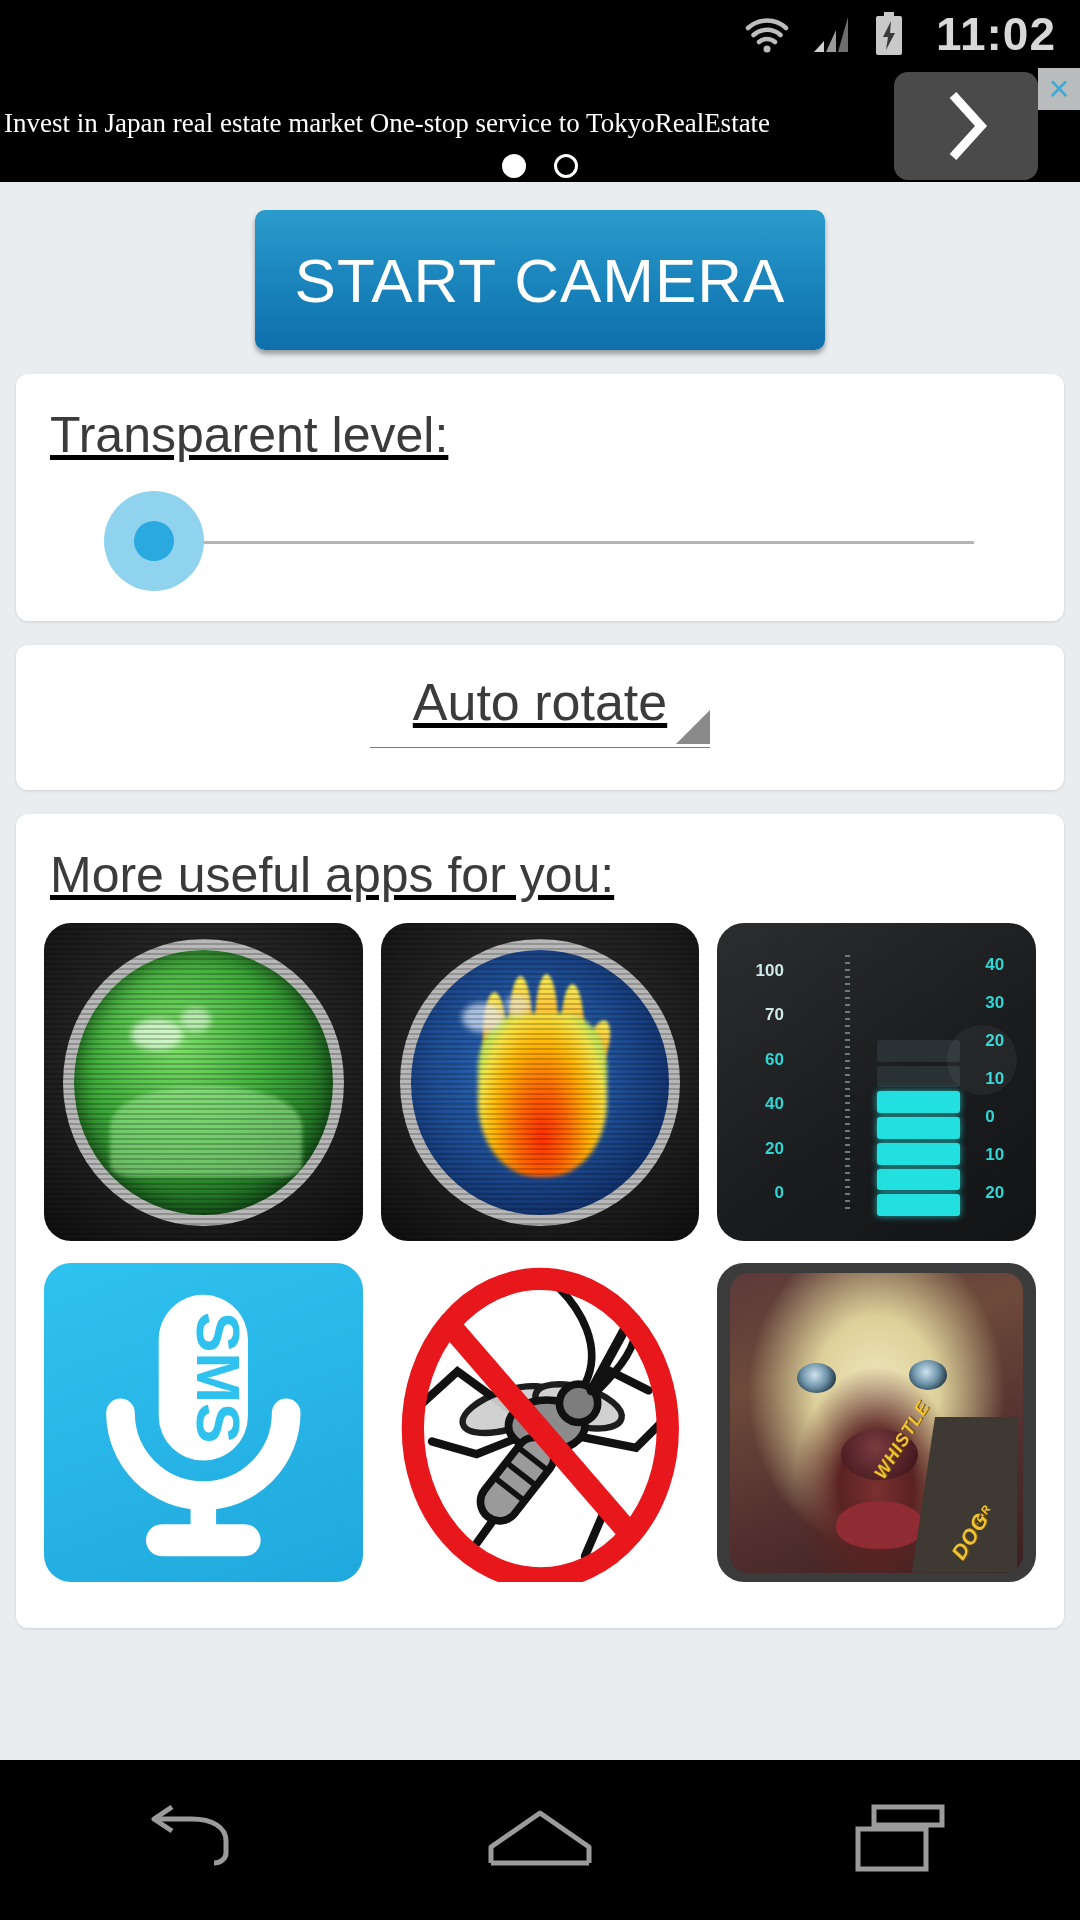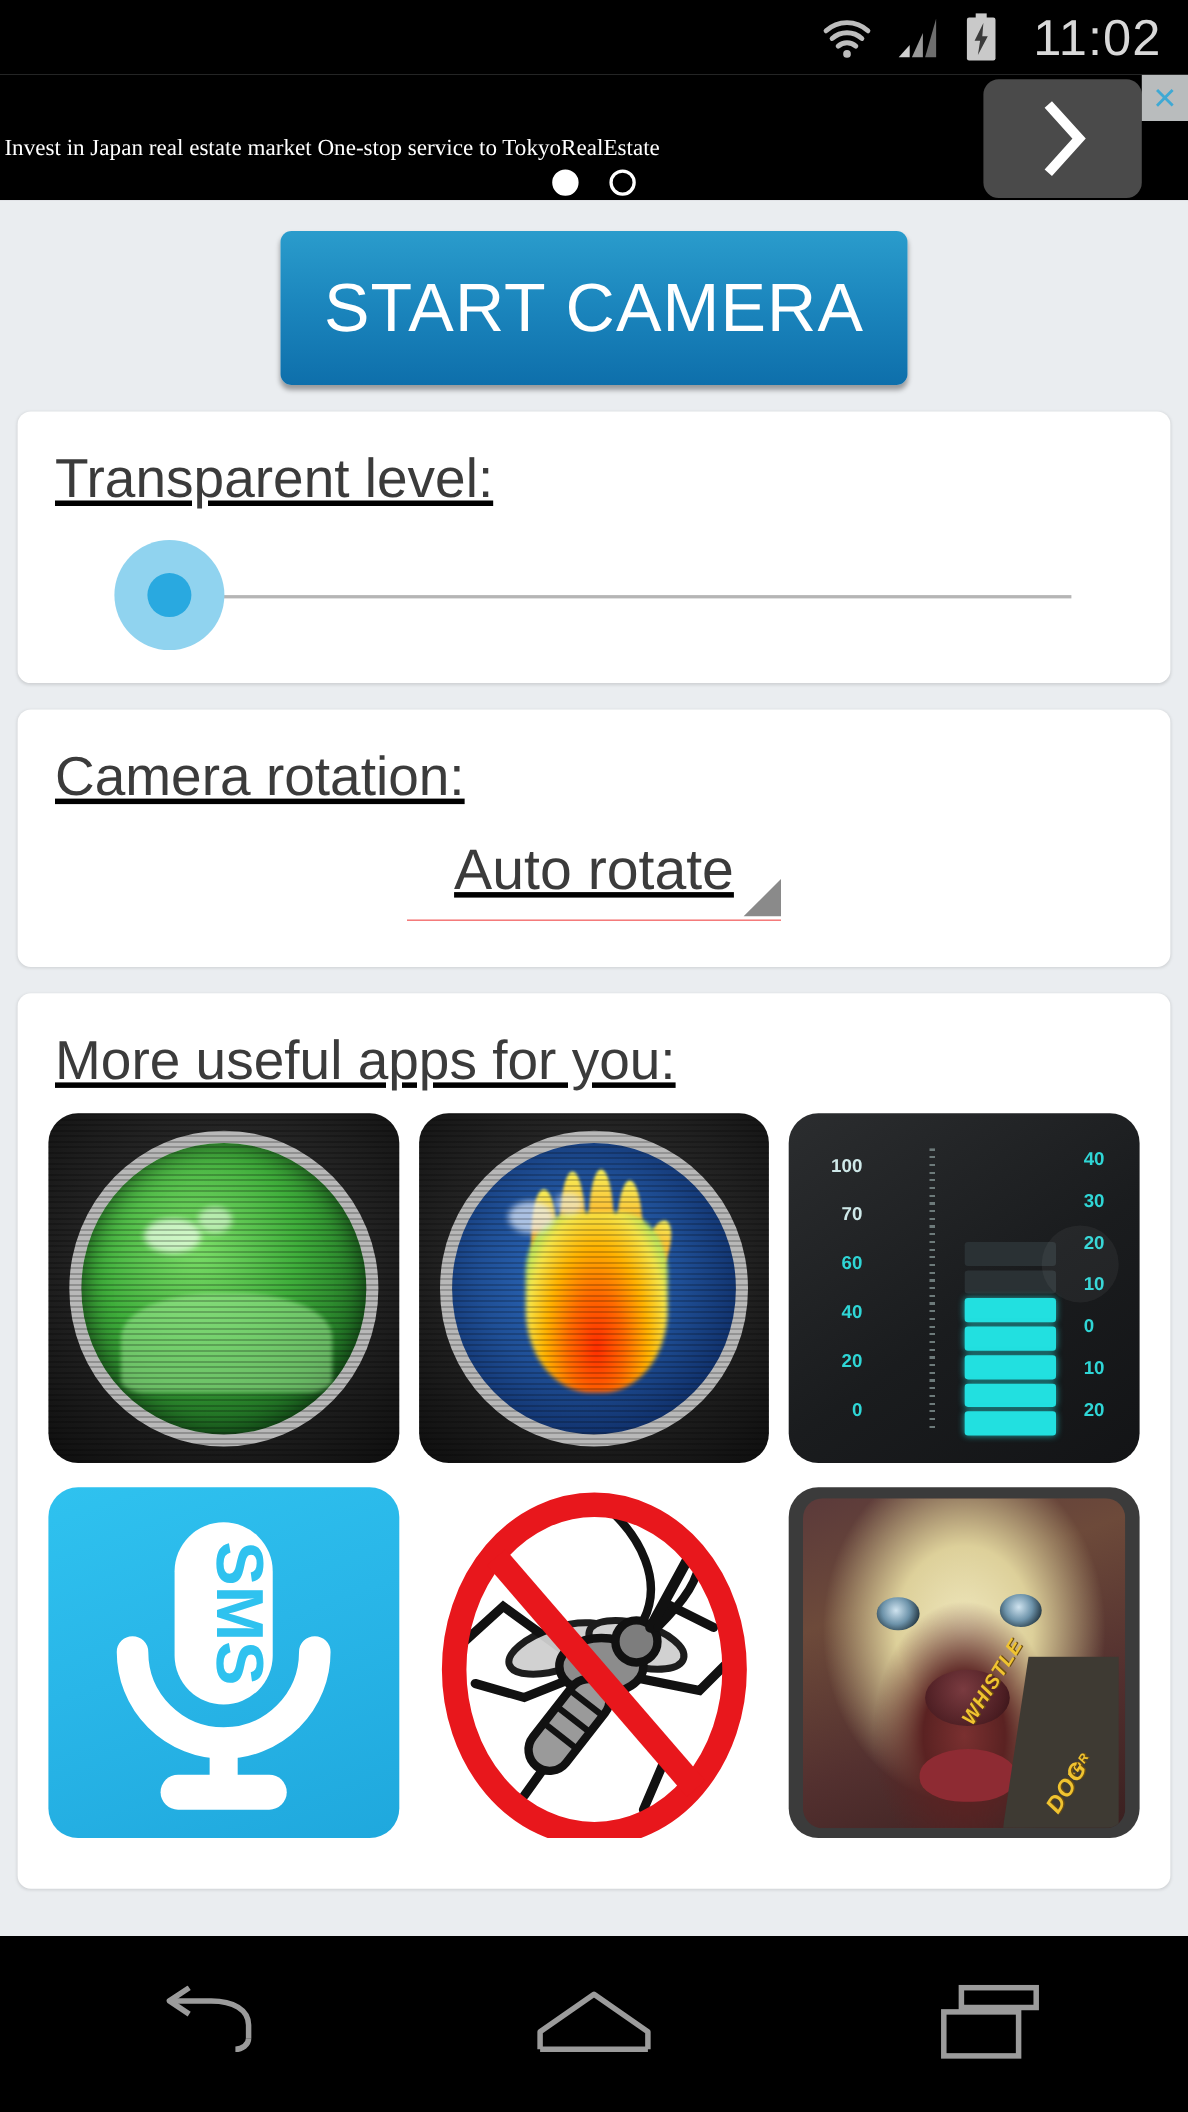--- a/index.html
+++ b/index.html
@@ -8,40 +8,40 @@
     font-family:"Liberation Sans", sans-serif;
     background:#eaedf0;
     overflow:hidden;
     position:relative;
   }
 
   
   .statusbar{
     height:68px; background:#000; position:relative;
     display:flex; align-items:center; justify-content:flex-end;
-    padding-right:24px; gap:22px;
+    padding-right:24px; gap:22px;font-weight:bold;
   }
   .sb-icon{ display:flex; align-items:flex-end; }
   .sb-time{
     color:#d8d8d8; font-size:46px; letter-spacing:1px;
     font-family:"Liberation Sans", sans-serif; margin-left:10px;
     line-height:1;
   }
 
   
   .ad{
     height:114px; background:#000; position:relative; overflow:hidden;
   }
   .ad-title{
     color:#fff; font-family:"Liberation Serif", serif; font-size:42px;
     position:absolute; left:4px; top:2px; white-space:nowrap;
   }
   .ad-sub{
-    color:#fff; font-family:"Liberation Serif", serif; font-size:21px;
-    position:absolute; left:4px; top:54px; white-space:nowrap;
+    color:#fff; font-family:"Liberation Serif", serif; font-size:27px;
+    position:absolute; left:4px; top:40px; white-space:nowrap;
   }
   .ad-dots{
     position:absolute; left:0; right:0; top:86px;
     display:flex; justify-content:center; gap:28px; align-items:center;
   }
   .dot{ width:24px; height:24px; border-radius:50%; border:3px solid #fff; }
   .dot.filled{ background:#fff; }
   .ad-next{
     position:absolute; right:42px; top:4px; width:144px; height:108px;
     background:#4a4a4a; border-radius:14px;
@@ -306,21 +306,20 @@
     <div class="card-label">Transparent level:</div>
     <div class="slider-row">
       <div class="slider-track"></div>
       <div class="slider-nub"></div>
       <div class="slider-halo"></div>
       <div class="slider-thumb"></div>
     </div>
   </div>
 
   <div class="card">
-    <div class="card-label">Camera rotation:</div>
     <div class="spinner-wrap">
       <div class="spinner">
         <div class="spinner-value">Auto rotate</div>
         <div class="spinner-arrow"></div>
       </div>
     </div>
   </div>
 
   <div class="card apps-card">
     <div class="card-label">More useful apps for you:</div>

